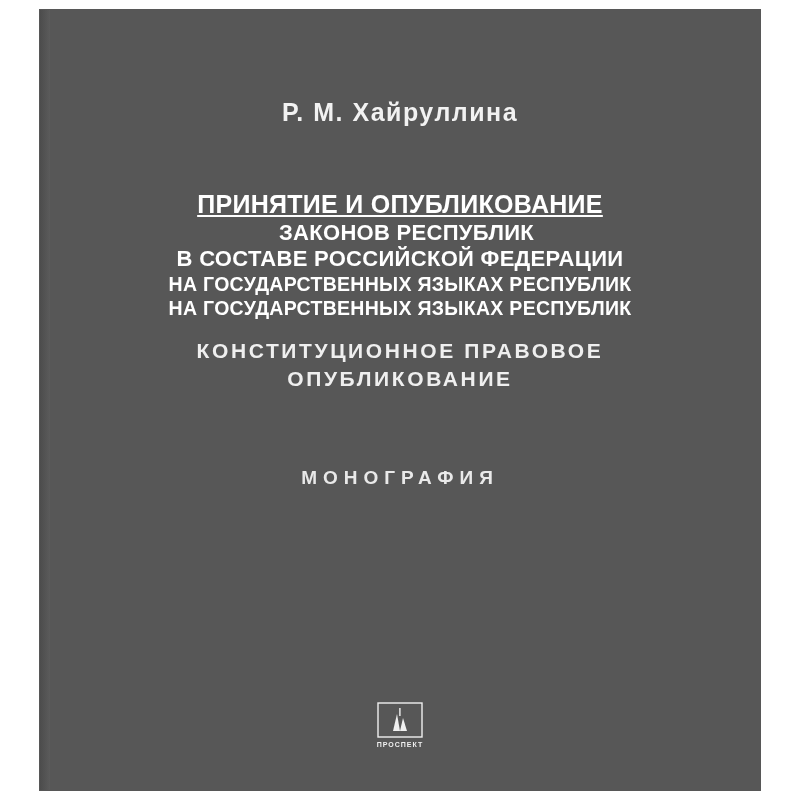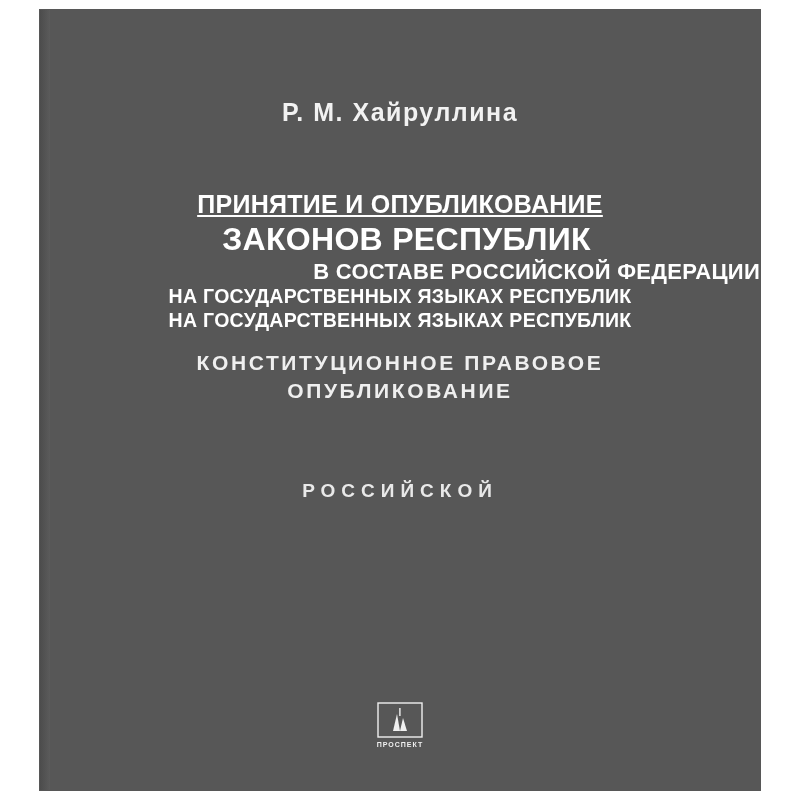--- a/index.html
+++ b/index.html
@@ -56,22 +56,22 @@
     color: #ffffff;
     width: 100%;
   }
   .title-line {
     font-weight: 700;
     line-height: 1.22;
     letter-spacing: 0.3px;
     white-space: nowrap;
   }
   .tl-1 { font-size: 25px; text-decoration: underline; }
-  .tl-2 { font-size: 32px; margin-left: 13px; }
-  .tl-3 { font-size: 22px; text-align: right; }
+  .tl-2 { font-size: 22px; margin-left: 13px; }
+  .tl-3 { font-size: 22px; }
   .tl-4 { font-size: 19.5px; }
   .tl-5 { font-size: 19.5px; }
   .tl-6 { font-size: 19.5px; }
 
   .subtitle-block {
     margin-top: 16px;
     text-align: center;
     color: #efefef;
     width: 100%;
   }
@@ -128,21 +128,21 @@
       <div class="title-line tl-3">В СОСТАВЕ РОССИЙСКОЙ ФЕДЕРАЦИИ</div>
       <div class="title-line tl-4">НА ГОСУДАРСТВЕННЫХ ЯЗЫКАХ РЕСПУБЛИК</div>
       <div class="title-line tl-6">НА ГОСУДАРСТВЕННЫХ ЯЗЫКАХ РЕСПУБЛИК</div>
     </div>
 
     <div class="subtitle-block">
       <div class="subtitle-line">КОНСТИТУЦИОННОЕ ПРАВОВОЕ</div>
       <div class="subtitle-line">ОПУБЛИКОВАНИЕ</div>
     </div>
 
-    <div class="kind">РОССИЙСКОЙ</div>
+    <div class="kind">МОНОГРАФИЯ</div>
 
     <div class="publisher">
       <div class="publisher-mark">
         <svg width="46" height="36" viewBox="0 0 46 36" aria-hidden="true">
           <rect x="1" y="1" width="44" height="34" fill="none" stroke="#f0f0f0" stroke-width="1.4"></rect>
           <path d="M16 29 L20 12 L23 29 Z" fill="#f0f0f0"></path>
           <path d="M23 29 L26 16 L30 29 Z" fill="#f0f0f0"></path>
           <rect x="22.2" y="6" width="1.4" height="8" fill="#f0f0f0"></rect>
         </svg>
       </div>

